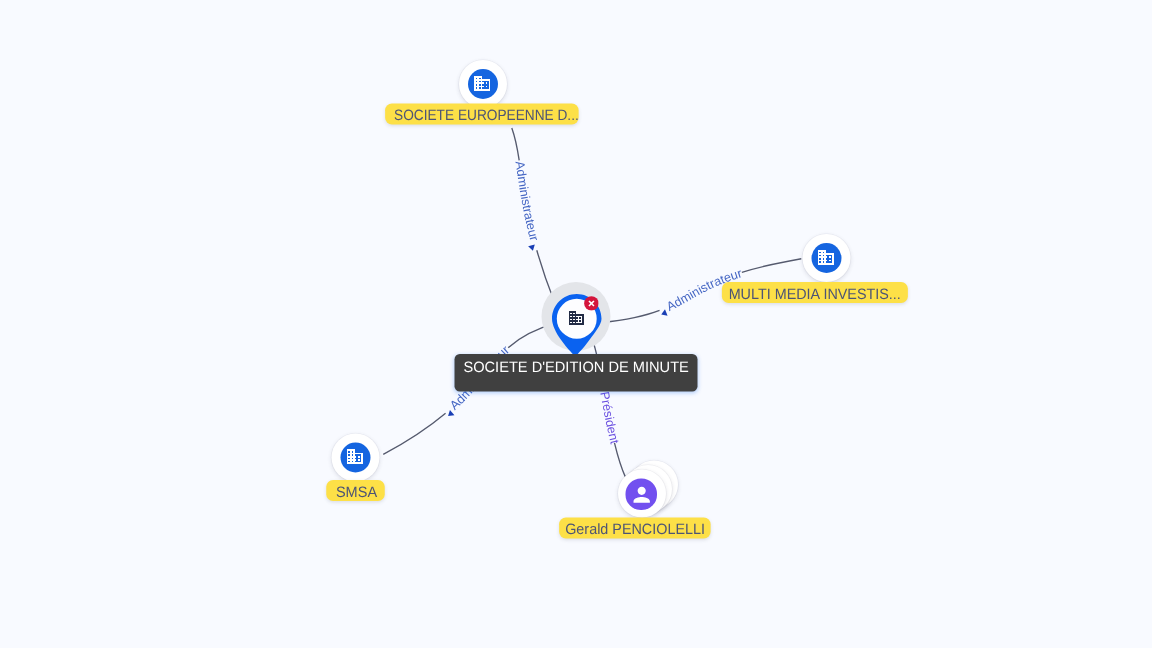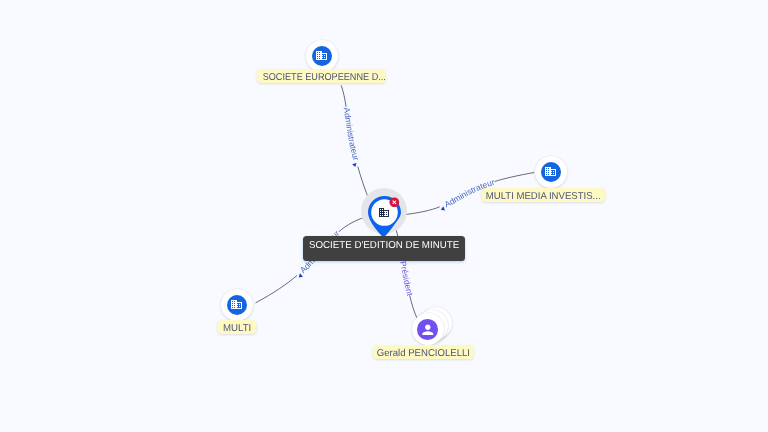--- a/index.html
+++ b/index.html
@@ -6,21 +6,21 @@
   body{width:768px;height:432px;overflow:hidden;background:#f8faff;
        font-family:"Liberation Sans",sans-serif;-webkit-font-smoothing:antialiased;text-rendering:geometricPrecision;}
   #stage{position:relative;width:768px;height:432px;background:#f8faff;
          transform:translateZ(0);}
   #edges{position:absolute;left:0;top:0;width:768px;height:432px;}
   #edge-labels text{will-change:opacity;}
   .node{position:absolute;}
   .disc{position:absolute;border-radius:50%;background:#fff;
         box-shadow:0 1px 3px rgba(60,64,90,.16),0 0 0 .5px rgba(60,64,90,.05);}
   .inner{position:absolute;border-radius:50%;display:flex;align-items:center;justify-content:center;}
-  .lbl{position:absolute;background:#fef9c3;border-radius:4.5px;color:#4d5475;
+  .lbl{position:absolute;background:#fde047;border-radius:4.5px;color:#4d5475;
        white-space:nowrap;height:14px;line-height:17.6px;
        font-size:10px;text-align:center;overflow:hidden;
        box-shadow:0 1px 2.5px rgba(60,64,90,.15);transform:translateX(-50%);
        will-change:opacity;}
   .lbl .t{display:inline-block;}
   .lbl.sel{background:#404040;color:#fff;font-size:10px;height:25px;line-height:20.4px;border-radius:3.5px;
            box-shadow:0 1px 3px rgba(10,98,240,.3);}
 </style>
 </head>
 <body>
@@ -77,21 +77,21 @@
   <div class="lbl" style="left:543px;top:187.5px;width:123.5px"><span class="t" style="transform:scaleX(.958)">MULTI MEDIA INVESTIS...</span></div>
 </div>
 
 <div class="node">
   <div class="disc" style="left:221px;top:289px;width:32px;height:32px"></div>
   <div class="inner" style="left:227px;top:295px;width:20px;height:20px;background:#1565e0">
     <svg width="13" height="13" viewBox="0 0 24 24" shape-rendering="crispEdges" style="margin-left:-0.5px;margin-top:-0.5px">
       <path fill="#ffffff" d="M12 7V3H2v18h20V7H12zM6 19H4v-2h2v2zm0-4H4v-2h2v2zm0-4H4V9h2v2zm0-4H4V5h2v2zm4 12H8v-2h2v2zm0-4H8v-2h2v2zm0-4H8V9h2v2zm0-4H8V5h2v2zm10 12h-8v-2h2v-2h-2v-2h2v-2h-2V9h8v10zm-2-8h-2v2h2v-2zm0 4h-2v2h2v-2z"></path>
     </svg>
   </div>
-  <div class="lbl" style="left:237.2px;top:320.2px;width:39px"><span class="t" style="transform:scaleX(.968)">MULTI</span></div>
+  <div class="lbl" style="left:237.2px;top:320.2px;width:39px"><span class="t" style="transform:scaleX(.968)">SMSA</span></div>
 </div>
 
 <div class="node">
   <div class="disc" style="left:420px;top:306.8px;width:32px;height:32px"></div>
   <div class="disc" style="left:415.8px;top:309.8px;width:32px;height:32px"></div>
   <div class="disc" style="left:411.6px;top:313.2px;width:32px;height:32px"></div>
   <div class="inner" style="left:417.4px;top:319.3px;width:20.5px;height:20.5px;background:#7250ef">
     <svg width="15.6" height="15.6" viewBox="0 0 24 24" style="margin-top:0.2px">
       <path fill="#ffffff" d="M12 12.2c2.32 0 4.2-1.88 4.2-4.2S14.32 3.8 12 3.8 7.8 5.68 7.8 8s1.88 4.2 4.2 4.2zm0 2.1c-2.8 0-8.4 1.41-8.4 4.2v1.7h16.8v-1.7c0-2.79-5.6-4.2-8.4-4.2z"></path>
     </svg>

